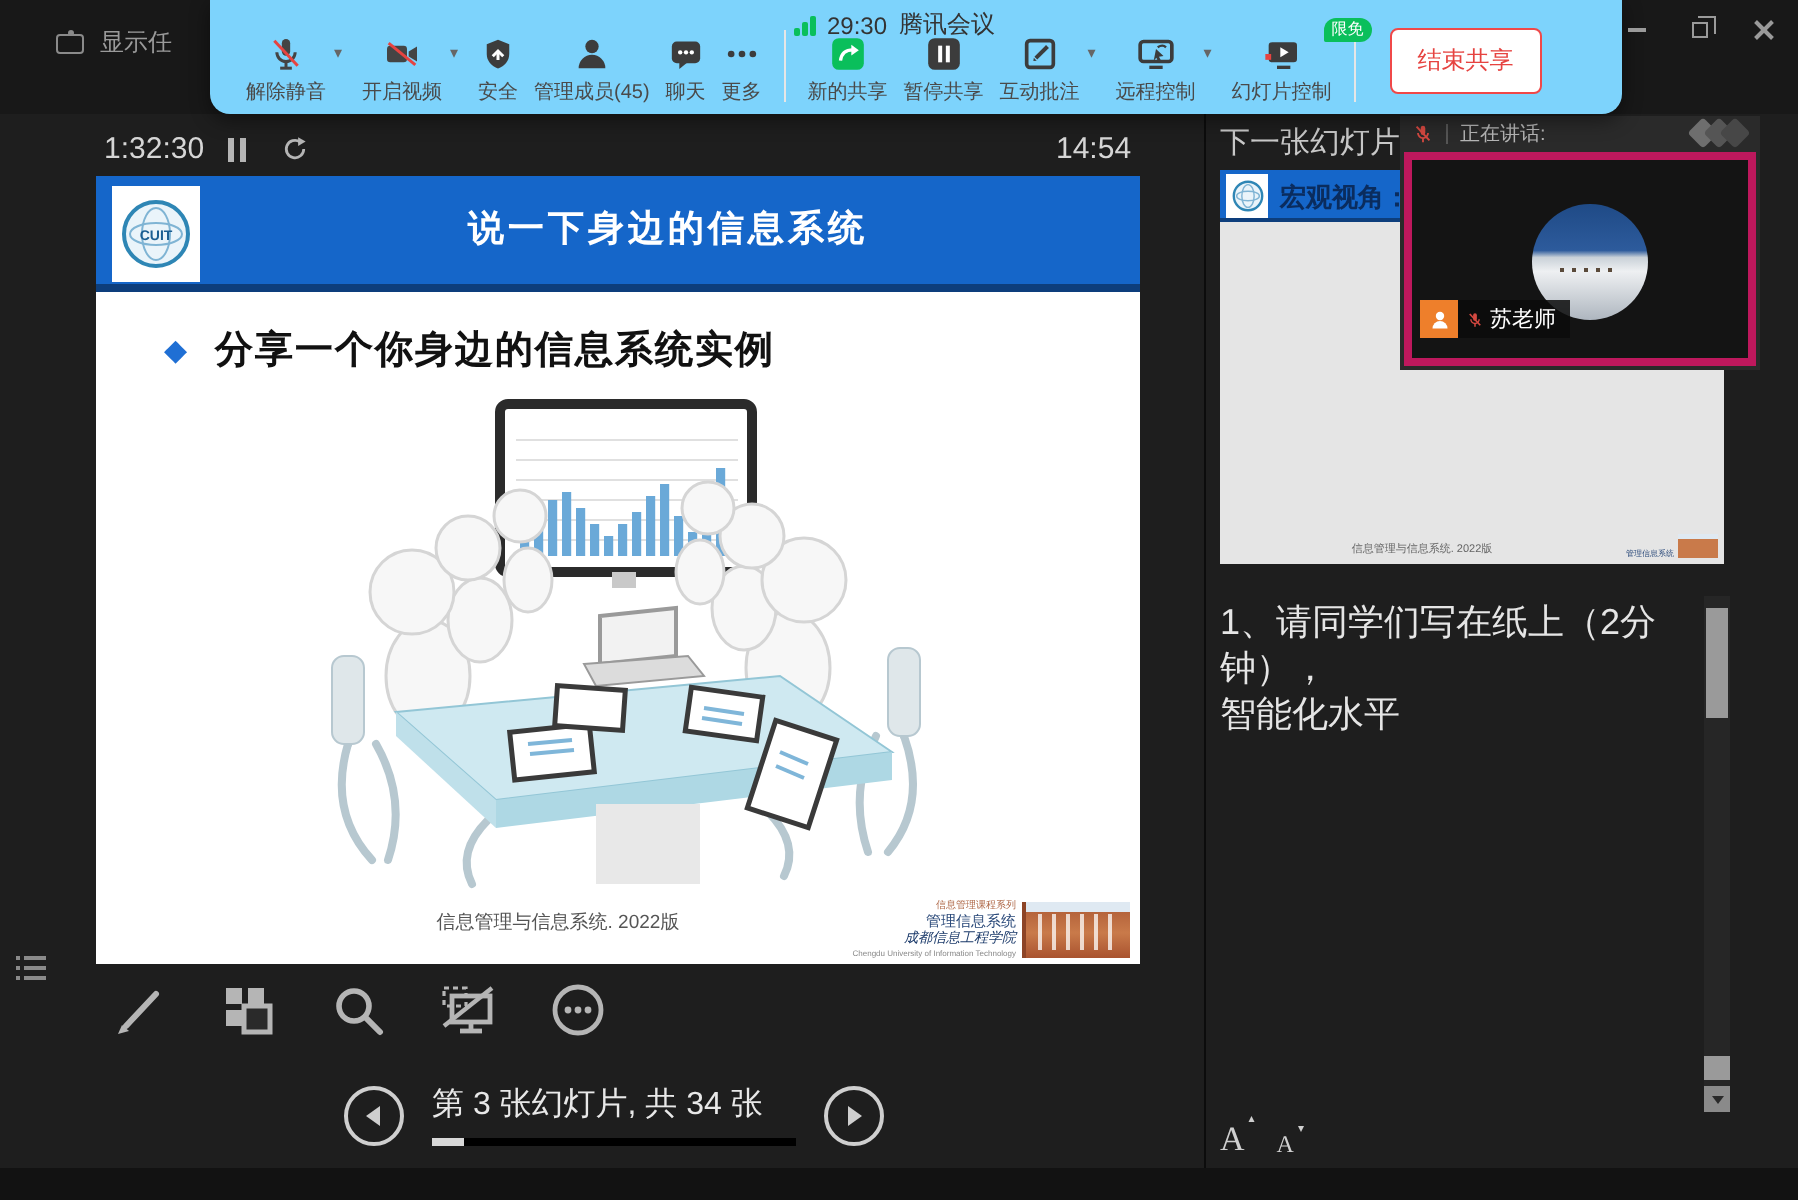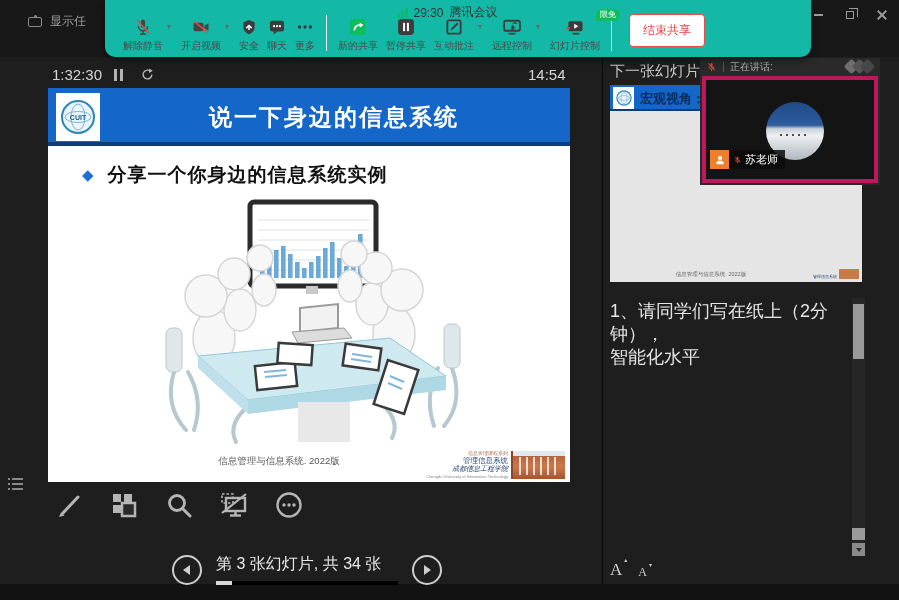--- a/index.html
+++ b/index.html
@@ -18,21 +18,21 @@
   .win-controls { position:absolute; right:6px; top:6px; display:flex; gap:10px; z-index:20; }
   .win-btn { width:22px; height:18px; display:flex; align-items:center; justify-content:center; cursor:pointer; }
   .glyph-min { width:9px; height:2px; background:#9a9a9a; }
   .glyph-restore { width:8px; height:8px; border:1.5px solid #9a9a9a; position:relative; }
   .glyph-restore::before { content:""; position:absolute; left:2px; top:-4px; width:8px; height:8px; border:1.5px solid #9a9a9a; border-bottom:none; border-left:none; }
   .glyph-close { position:relative; width:10px; height:10px; }
   .glyph-close::before,.glyph-close::after { content:""; position:absolute; left:4px; top:-1px; width:2px; height:12px; background:#9a9a9a; }
   .glyph-close::before { transform:rotate(45deg); } .glyph-close::after { transform:rotate(-45deg); }
 
   
-  .mtb { position:absolute; left:105px; top:0; width:706px; height:57px; background:#14b8a6; border-radius:0 0 10px 10px; box-shadow:0 3px 10px rgba(0,0,0,.45); z-index:15; }
+  .mtb { position:absolute; left:105px; top:0; width:706px; height:57px; background:#7dd3fc; border-radius:0 0 10px 10px; box-shadow:0 3px 10px rgba(0,0,0,.45); z-index:15; }
   .mtb-status { position:absolute; left:292px; top:4px; display:flex; align-items:center; gap:6px; font-size:12px; color:#333; }
   .signal-icon { display:flex; align-items:flex-end; gap:1.5px; height:10px; }
   .signal-icon i { display:block; width:2.5px; background:#0abf5b; border-radius:1px; }
   .signal-icon i:nth-child(1){height:4px;} .signal-icon i:nth-child(2){height:7px;} .signal-icon i:nth-child(3){height:10px;}
   .mtb-row { position:absolute; left:14px; bottom:4px; display:flex; align-items:flex-end; }
   .mtb-btn { display:flex; flex-direction:column; align-items:center; gap:2px; cursor:pointer; padding:0 4px; }
   .mtb-btn .micon { height:20px; display:flex; align-items:center; justify-content:center; }
   .mtb-btn .mlabel { font-size:10px; color:#4a4a4a; white-space:nowrap; }
   .caret { align-self:flex-start; margin-top:8px; color:#666; font-size:8px; cursor:pointer; width:10px; }
   .caret::after { content:"▾"; }
@@ -45,21 +45,21 @@
   .elapsed { position:absolute; left:52px; top:66px; color:#d6d6d6; font-size:15px; }
   .pv-pause { position:absolute; left:114px; top:69px; display:flex; gap:3px; cursor:pointer; }
   .pv-pause i { display:block; width:3px; height:12px; background:#b5b5b5; }
   .pv-restart { position:absolute; left:140px; top:67px; cursor:pointer; }
   .clock { position:absolute; left:528px; top:66px; color:#d6d6d6; font-size:15px; }
   .next-label { position:absolute; left:610px; top:62px; color:#c8c8c8; font-size:15px; }
 
   
   .slide { position:absolute; left:48px; top:88px; width:522px; height:394px; background:#fff; }
   .slide-header { position:absolute; left:0; top:0; width:100%; height:58px; background:#1566c9; border-bottom:4px solid #0d3e7c; }
-  .slide-title { position:absolute; left:60px; right:10px; top:14px; text-align:center; color:#fff; font-size:23px; font-weight:bold; letter-spacing:2px; }
+  .slide-title { position:absolute; left:60px; right:10px; top:14px; text-align:center; color:#fff; font-size:18px; font-weight:bold; letter-spacing:2px; }
   .logo-box { position:absolute; left:8px; top:5px; width:44px; height:48px; background:#fff; display:flex; align-items:center; justify-content:center; }
   .bullet-row { position:absolute; left:34px; top:74px; display:flex; align-items:center; }
   .bullet-diamond { color:#1f6fd4; font-size:15px; margin-right:14px; }
   .bullet-text { color:#111; font-size:19px; font-weight:bold; letter-spacing:1px; }
   .illus { position:absolute; left:100px; top:108px; }
   .slide-footer { position:absolute; left:0; right:60px; bottom:14px; text-align:center; color:#555; font-size:9.5px; }
   .wm { position:absolute; right:5px; bottom:3px; display:flex; gap:3px; align-items:flex-end; }
   .wm-text { text-align:right; line-height:1.25; }
   .wm-series { font-size:5px; color:#b06a4a; }
   .wm-title { font-size:7.5px; color:#2b4a7a; }
@@ -69,21 +69,21 @@
   .wm-building::before { content:""; position:absolute; left:6px; top:6px; right:4px; bottom:4px;
      background:repeating-linear-gradient(90deg,rgba(255,255,255,.75) 0 2px,transparent 2px 7px); }
 
   
   .tools { position:absolute; left:52px; top:488px; display:flex; gap:21px; align-items:center; }
   .tool-btn { width:34px; height:34px; display:flex; align-items:center; justify-content:center; cursor:pointer; }
 
   .nav { position:absolute; left:172px; top:542px; display:flex; align-items:center; }
   .nav-circle { width:30px; height:30px; border:2px solid #cfcfcf; border-radius:50%; display:flex; align-items:center; justify-content:center; cursor:pointer; }
   .nav-circle svg { display:block; }
-  .nav-mid { margin:12px 14px; }
+  .nav-mid { margin:0 14px; }
   .nav-text { color:#e8e8e8; font-size:16px; white-space:nowrap; }
   .nav-progress { margin-top:6px; width:182px; height:4px; background:#000; }
   .nav-progress-fill { height:100%; background:#d8d8d8; }
 
   .list-icon { position:absolute; left:8px; top:478px; display:flex; flex-direction:column; gap:3px; cursor:pointer; }
   .list-icon span { display:flex; align-items:center; gap:2px; }
   .list-icon i { display:block; background:#8a8a8a; }
   .list-icon .d { width:2px; height:2px; } .list-icon .l { width:11px; height:2px; }
 
   
@@ -200,20 +200,29 @@
         <span class="micon">
           <svg width="18" height="20" viewBox="0 0 24 24">
               <path d="M12 2.5 L19.5 5.5 V12 C19.5 16.8 16.3 20 12 21.7 C7.7 20 4.5 16.8 4.5 12 V5.5 Z" fill="#3c3c3c"></path>
               <path d="M8.5 13.5 L12 10 L15.5 13.5" stroke="#fff" stroke-width="2" fill="none"></path>
               <line x1="12" y1="10.5" x2="12" y2="16" stroke="#fff" stroke-width="2"></line>
             </svg>
         </span>
         <span class="mlabel">安全</span>
       </div>
 
+      <div class="mtb-btn">
+        <span class="micon">
+          <svg width="20" height="20" viewBox="0 0 24 24">
+              <circle cx="12" cy="7.5" r="4" fill="#3c3c3c"></circle>
+              <path d="M4 20.5 a8 8 0 0 1 16 0 Z" fill="#3c3c3c"></path>
+            </svg>
+        </span>
+        <span class="mlabel">管理成员(45)</span>
+      </div>
 
       <div class="mtb-btn">
         <span class="micon">
           <svg width="20" height="20" viewBox="0 0 24 24">
               <rect x="3.5" y="4.5" width="17" height="13" rx="3" fill="#3c3c3c"></rect>
               <polygon points="8,17 8,21 13,17" fill="#3c3c3c"></polygon>
               <circle cx="8.5" cy="11" r="1.3" fill="#fff"></circle>
               <circle cx="12" cy="11" r="1.3" fill="#fff"></circle>
               <circle cx="15.5" cy="11" r="1.3" fill="#fff"></circle>
             </svg>

